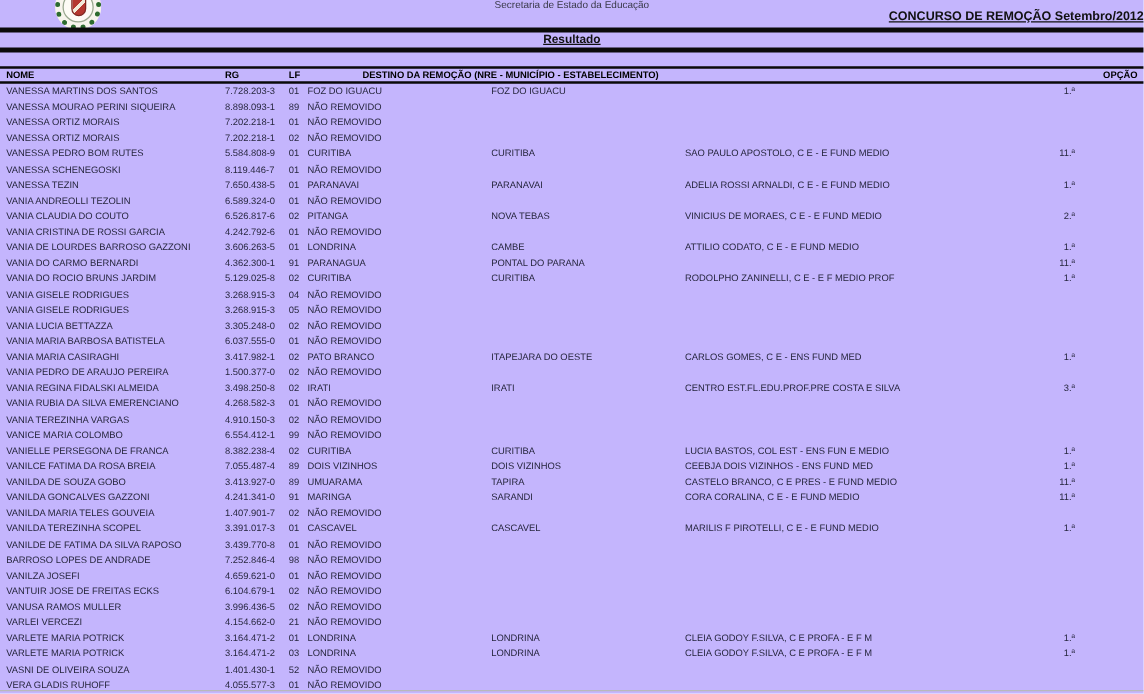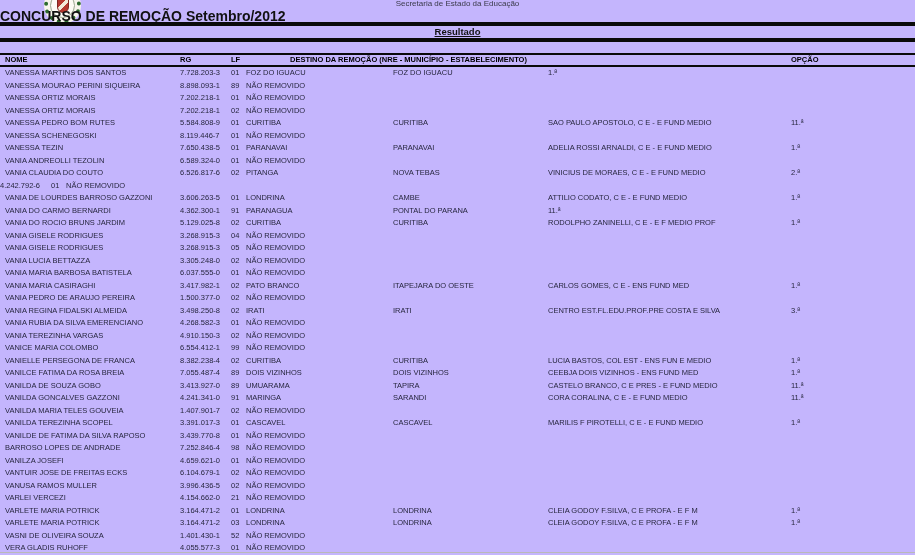--- a/index.html
+++ b/index.html
@@ -13,39 +13,39 @@
   .logo { position:absolute; left:44px; top:-13px; width:37px; height:37px;
           border-radius:50%; background:#f7f4ec; border:4px dotted #2d6b2f; }
   .logo .inner { position:absolute; inset:2px; border-radius:50%; background:#fdfbf5; border:1px solid #9aa88f; }
   .logo .shield { position:absolute; left:9px; top:7px; width:12px; height:15px;
           border-radius:0 0 6px 6px;
           background:linear-gradient(135deg,#b5382f 38%,#f2ead8 38%,#f2ead8 58%,#b5382f 58%);
           border:1px solid #7e2721; }
   
   .org { position:absolute; top:-1px; left:0; width:100%; text-align:center;
          font-size:8px; color:#3a3a4a; white-space:nowrap; }
-  .title { position:absolute; top:8px; left:0; width:100%; text-align:left;
-         font-size:14px; font-weight:bold; color:#111; text-decoration:underline; white-space:nowrap; }
+  .title { position:absolute; top:8px; left:0; width:100%; text-align:right;
+         font-size:10px; font-weight:bold; color:#111; text-decoration:underline; white-space:nowrap; }
   .rule-a { position:absolute; top:22px; left:0; width:915px; height:4px; background:#0a0a0a; }
   .subtitle { position:absolute; top:26px; left:0; width:100%; text-align:center;
          font-size:9.5px; font-weight:bold; color:#111; text-decoration:underline; }
   .rule-b { position:absolute; top:38px; left:0; width:915px; height:4px; background:#0a0a0a; }
   
   .thead-rule-top { position:absolute; top:53px; left:0; width:915px; height:2px; background:#0a0a0a; }
   .thead-rule-bot { position:absolute; top:65px; left:0; width:915px; height:1.5px; background:#0a0a0a; }
   .thead { position:absolute; top:55px; left:0; width:915px; height:10px;
            display:flex; font-size:7.5px; font-weight:bold; color:#000; white-space:nowrap; }
   
   .c-nome  { width:180px; padding-left:5px; overflow:hidden; }
   .c-rg    { width:51px;  overflow:hidden; }
   .c-lf    { width:15px;  overflow:hidden; }
   .c-nre   { width:147px; overflow:hidden; }
   .c-mun   { width:155px; overflow:hidden; }
   .c-est   { width:243px; overflow:hidden; }
-  .c-opc   { flex:1; padding-right:55px; overflow:visible; }
+  .c-opc   { flex:1; text-align:right; padding-right:55px; overflow:visible; }
   .thead .c-dest { width:545px;padding-left:44px; }
   .thead .c-opc  { padding-right:5px; }
   
   .rows { position:absolute; top:67px; left:0; width:915px;border-radius:24px; }
   .row  { display:flex; height:12.5px; align-items:flex-start;
           font-size:7.5px; line-height:11px; color:#26263e; white-space:nowrap; }
   .bottom-line { position:absolute; top:552px; left:0; width:915px; height:1px; background:#b9b9b9; }
 </style>
 </head>
 <body>
@@ -157,20 +157,21 @@
     <div class="c-nome">VANIA CLAUDIA DO COUTO</div>
     <div class="c-rg">6.526.817-6</div>
     <div class="c-lf">02</div>
     <div class="c-nre">PITANGA</div>
     <div class="c-mun">NOVA TEBAS</div>
     <div class="c-est">VINICIUS DE MORAES, C E - E FUND MEDIO</div>
     <div class="c-opc">2.ª</div>
   </div>
 
   <div class="row">
+    <div class="c-nome">VANIA CRISTINA DE ROSSI GARCIA</div>
     <div class="c-rg">4.242.792-6</div>
     <div class="c-lf">01</div>
     <div class="c-nre">NÃO REMOVIDO</div>
     <div class="c-mun"></div>
     <div class="c-est"></div>
     <div class="c-opc"></div>
   </div>
 
   <div class="row">
     <div class="c-nome">VANIA DE LOURDES BARROSO GAZZONI</div>

